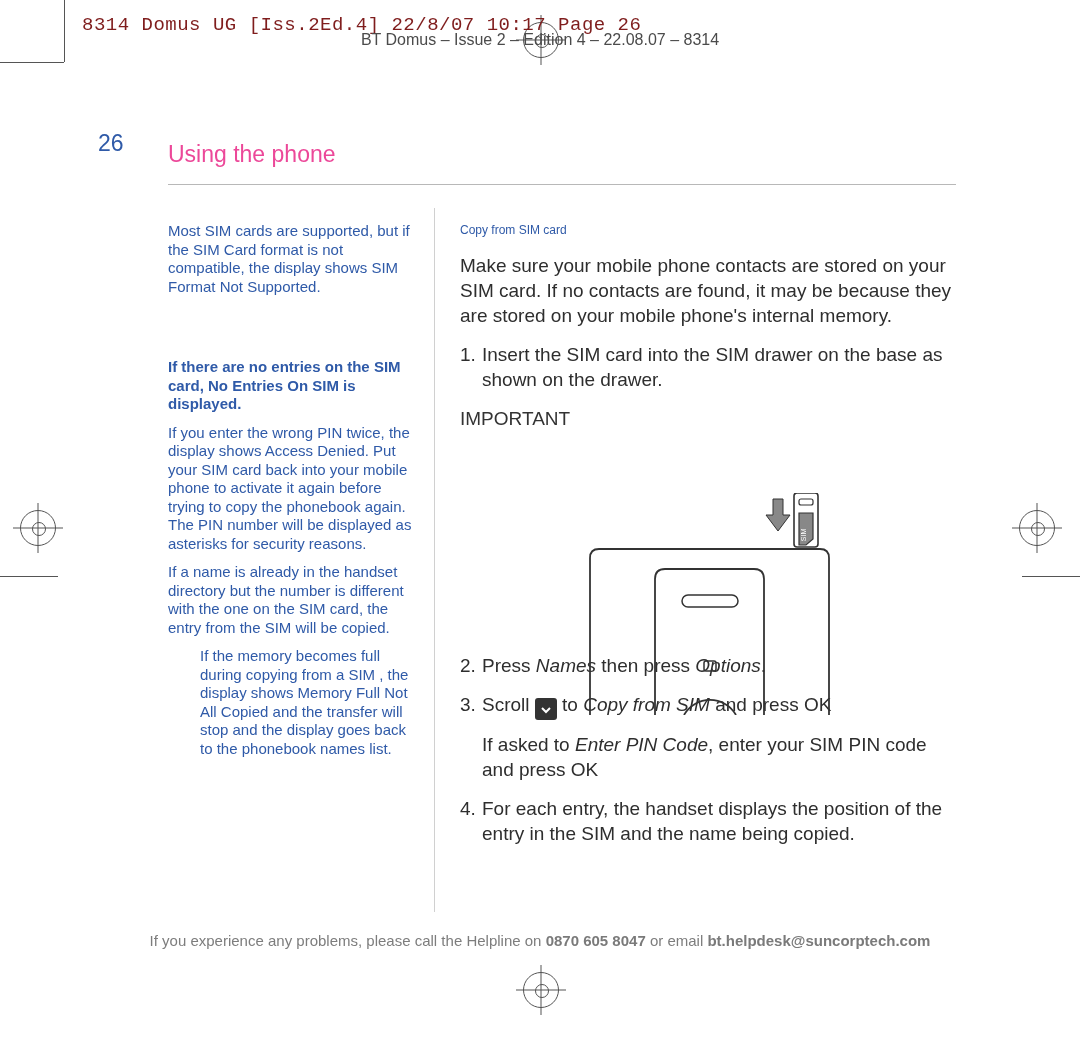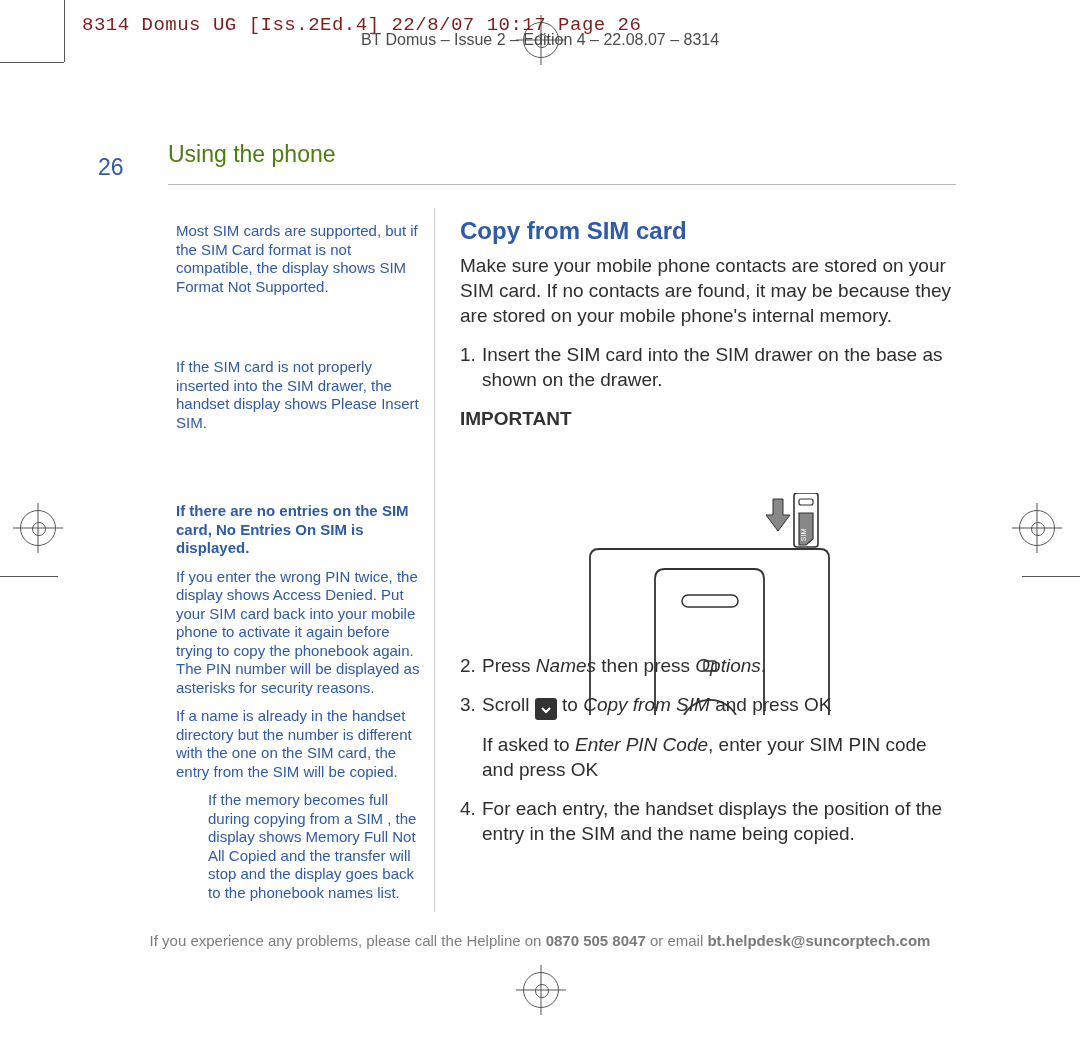--- a/index.html
+++ b/index.html
@@ -89,44 +89,44 @@
     position: absolute;
     top: 576px;
     right: 0;
     width: 58px;
     border-top: 1px solid #555;
   }
   .reg-bottom { top: 972px; left: 523px; }
 
   .page-number {
     position: absolute;
-    top: 154px;
+    top: 130px;
     left: 98px;
     font-size: 23px;
     color: #2f5aa8;
   }
   .page-heading {
     position: absolute;
     top: 141px;
     left: 168px;
     font-size: 23px;
-    color: #4d7c0f;
+    color: #ec4899;
   }
   .heading-rule {
     position: absolute;
     top: 184px;
     left: 168px;
     width: 788px;
     border-top: 1px solid #b8b8b8;
   }
 
   .side-col {
     position: absolute;
     top: 222px;
-    left: 176px;
+    left: 168px;
     width: 246px;
     font-size: 15px;
     line-height: 18.5px;
     color: #2f5aa8;
   }
   .side-col p {
     margin: 0 0 0 0;
   }
   .side-col .sn1 { margin-bottom: 62px; }
   .side-col .sn2 { margin-bottom: 70px; }
@@ -149,29 +149,29 @@
     position: absolute;
     top: 218px;
     left: 460px;
     width: 500px;
     font-size: 19px;
     line-height: 25px;
     color: #2e2e2e;
   }
   .main-col h3 {
     margin: 0 0 10px 0;
-    font-size: 24px;
-    font-weight: bold;
+    font-size: 12px;
+    font-weight: normal;
     color: #2f5aa8;
   }
   .main-col p {
     margin: 0 0 14px 0;
   }
   .main-col .imp {
-    font-weight: bold;
+    font-weight: normal;
     color: #333;
     margin: 0;
   }
   .step {
     display: flex;
     margin-bottom: 14px;
   }
   .step .num {
     flex: 0 0 22px;
   }
@@ -238,23 +238,20 @@
 <div class="running-title">BT Domus – Issue 2 – Edition 4 – 22.08.07 – 8314</div>
 
 <div class="page-number">26</div>
 <div class="page-heading">Using the phone</div>
 <div class="heading-rule"></div>
 
 <div class="side-col">
   <p class="sn1">
     <span>Most SIM cards are supported, but if the SIM Card format is not compatible, the display shows </span><span class="styled">SIM Format Not Supported</span><span>.</span>
   </p>
-  <p class="sn2">
-    <span>If the SIM card is not properly inserted into the SIM drawer, the handset display shows </span><span class="styled">Please Insert SIM</span><span>.</span>
-  </p>
   <p class="sn3">
     <span>If there are no entries on the SIM card, </span><span class="styled">No Entries On SIM</span><span> is displayed.</span>
   </p>
   <p class="sn4">
     <span>If you enter the wrong PIN twice, the display shows </span><span class="styled">Access Denied</span><span>. Put your SIM card back into your mobile phone to activate it again before trying to copy the phonebook again. The PIN number will be displayed as asterisks for security reasons.</span>
   </p>
   <p class="sn6">If a name is already in the handset directory but the number is different with the one on the SIM card, the entry from the SIM will be copied.</p>
   <p class="sn7">
     <span>If the memory becomes full during copying from a SIM , the display shows </span><span class="styled">Memory Full Not All Copied</span><span> and the transfer will stop and the display goes back to the phonebook names list.</span>
   </p>
@@ -328,14 +325,14 @@
     <path d="M339 20 L353 20 L353 46 L346 52 L339 52 Z" fill="#888" stroke="#333" stroke-width="1.2"></path>
     <text x="346" y="42" font-size="7" fill="#fff" text-anchor="middle" transform="rotate(-90 346 42)">SIM</text>
 
     <g fill="#888" stroke="#333" stroke-width="1">
       <path d="M313 6 L323 6 L323 22 L330 22 L318 38 L306 22 L313 22 Z"></path>
     </g>
   </svg>
 </div>
 
 <div class="helpline">
-  <span>If you experience any problems, please call the Helpline on </span><b>0870 505 8047</b><span> or email </span><b>bt.helpdesk@suncorptech.com</b>
+  <span>If you experience any problems, please call the Helpline on </span><b>0870 605 8047</b><span> or email </span><b>bt.helpdesk@suncorptech.com</b>
 </div>
 
 </body></html>

